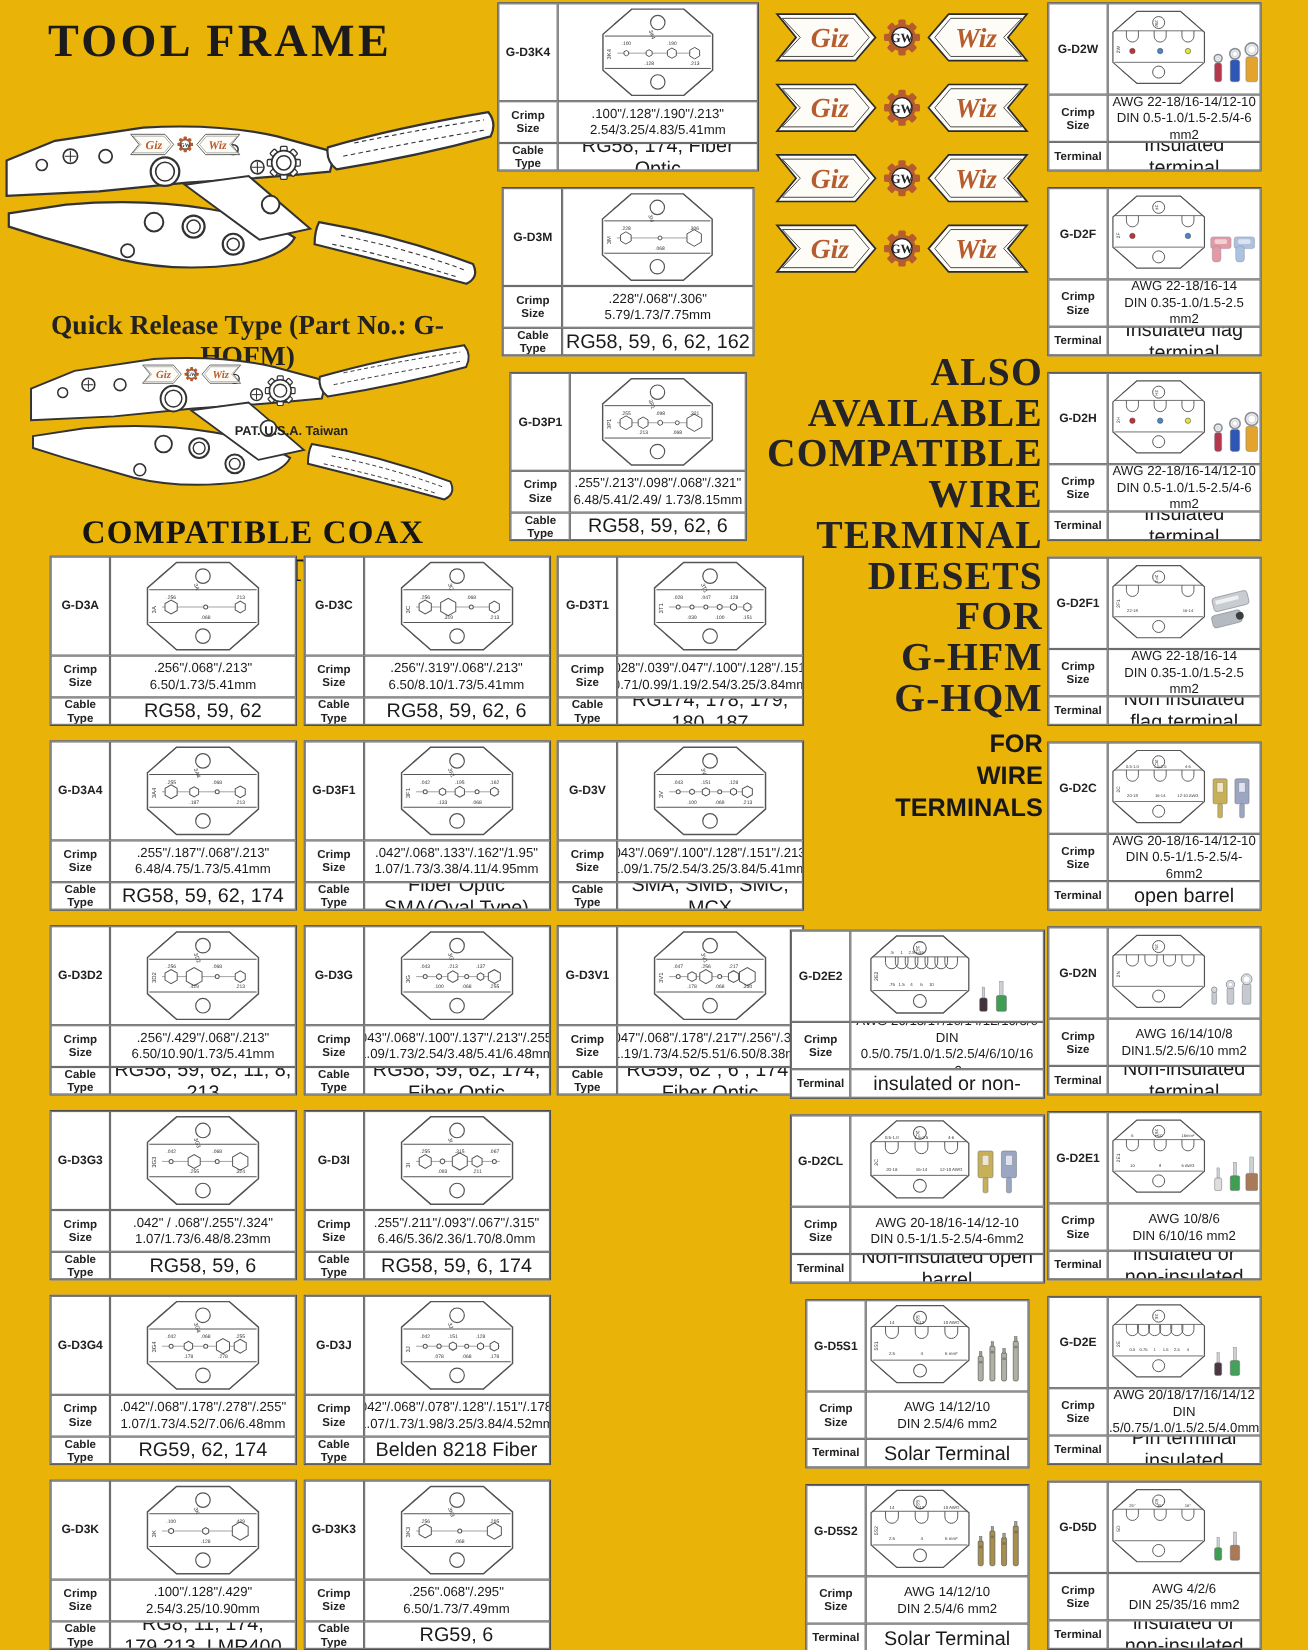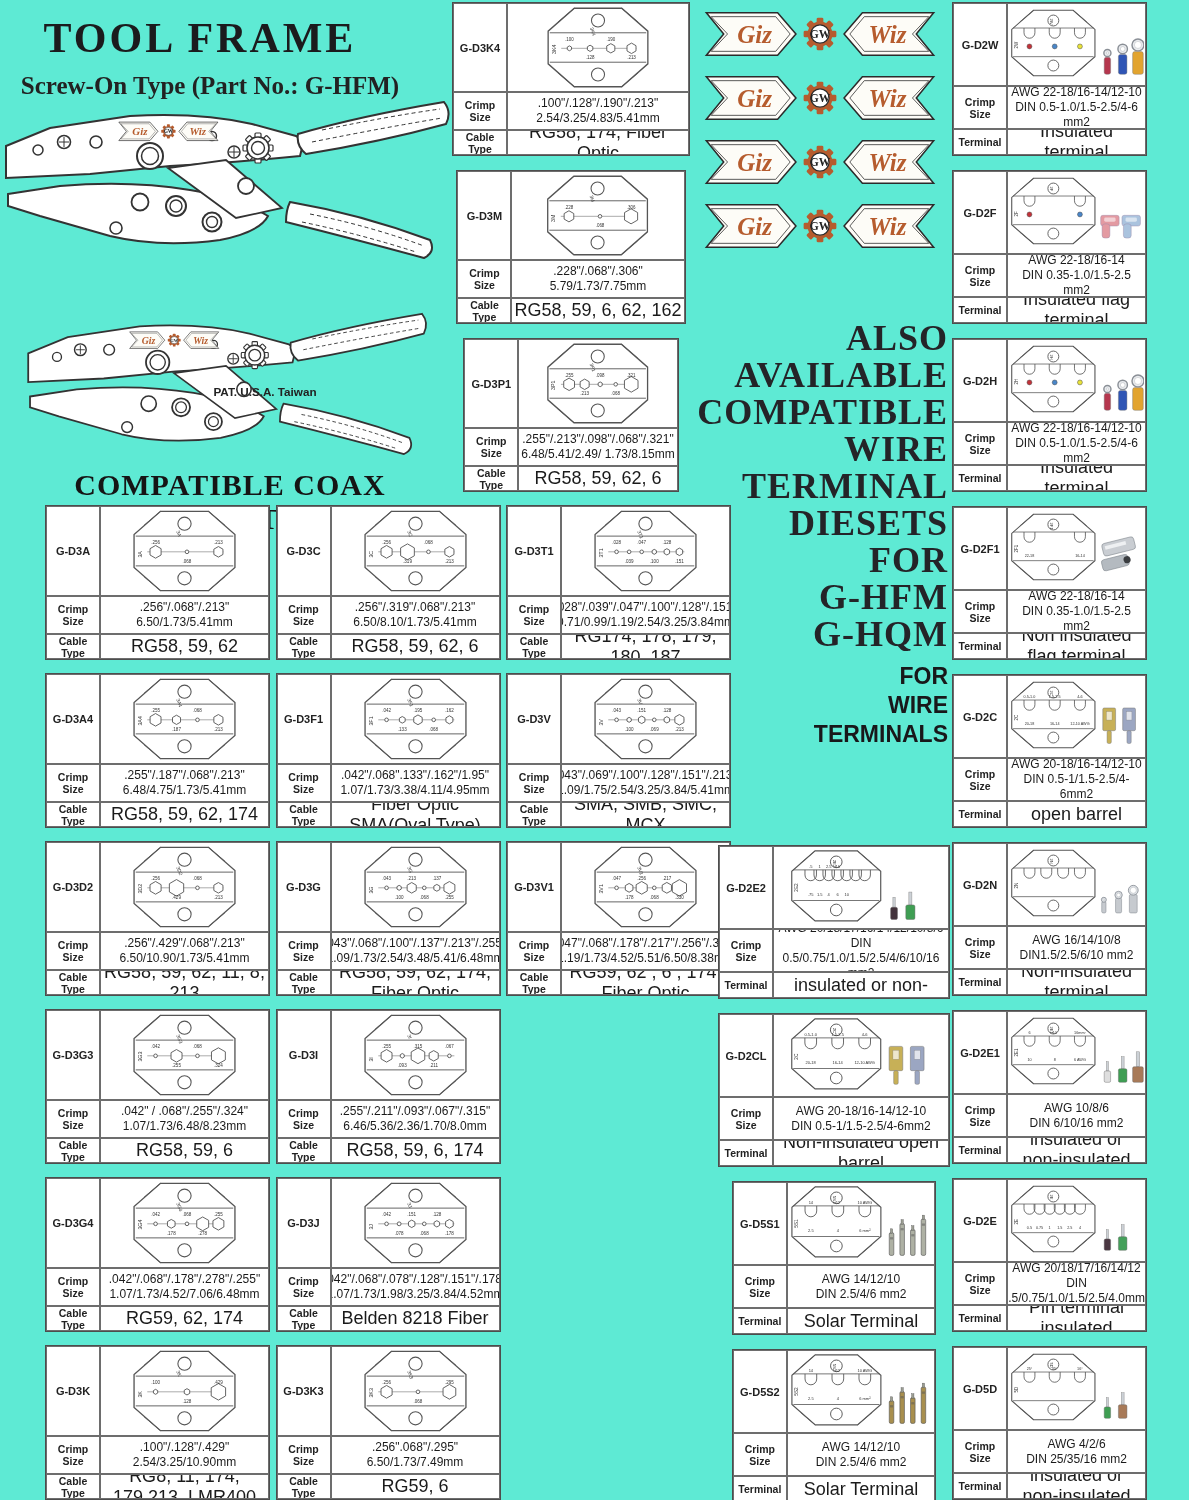--- a/index.html
+++ b/index.html
@@ -1,16 +1,16 @@
 <!DOCTYPE html>
 <html><head>
 <meta charset="utf-8">
 <style>
   html,body{margin:0;padding:0;background:#e8e8e8;}
-  #canvas{position:relative;width:1189px;height:1500px;background:#5eead4;overflow:hidden;
+  #canvas{position:relative;width:1189px;height:1500px;background:#eab308;overflow:hidden;
           font-family:"Liberation Sans",sans-serif;color:#1c1c1c;margin:0 auto;}
   .abs{position:absolute;}
   .serif{font-family:"Liberation Serif","DejaVu Serif",serif;}
   .tool-title{left:40px;top:14px;width:320px;text-align:center;font-weight:700;font-size:42px;letter-spacing:3px;color:#1b1b1d;}
   .type-label{left:5px;top:72px;width:410px;text-align:center;font-weight:700;font-size:25px;color:#222;}
   .type-label2{left:5px;top:283px;width:440px;text-align:center;font-weight:700;font-size:25px;color:#222;}
   .coax-heading{left:5px;top:468px;width:450px;text-align:center;font-weight:700;font-size:30px;letter-spacing:1px;color:#151515;}
   .also-text{left:690px;top:320px;width:258px;text-align:right;font-weight:700;font-size:36px;line-height:37px;letter-spacing:1px;color:#242428;}
   .crimping-text{left:690px;top:662px;width:258px;text-align:right;font-weight:700;font-size:23px;line-height:29px;color:#18181a;}
   .stray{left:683px;top:640px;font-size:11px;color:#555;}
@@ -36,21 +36,20 @@
   .img-cell svg{width:100%;height:100%;}
   .spacer{visibility:hidden;}
   .toolsvg{position:absolute;left:0;width:452px;}
 </style>
 </head>
 <body>
 
 <div id="canvas">
 
   <div class="abs serif tool-title">TOOL FRAME</div>
-  <div class="abs serif type-label">Screw-On Type (Part No.: G-HFM)</div>
   <svg id="tool1" class="abs toolsvg" style="top:90px;height:198px;" viewBox="0 0 452 198">
       <path d="M6,56 L50,38 L130,26 Q200,22 252,34 L296,46 Q304,50 302,58 L300,66 Q240,72 170,76 L90,84 L6,88 Z" fill="#fff" stroke="#333" stroke-width="2"></path>
       <path d="M8,104 L60,96 Q130,90 190,100 Q240,108 268,126 Q260,142 220,150 Q160,158 110,146 L40,126 L8,116 Z" fill="#fff" stroke="#333" stroke-width="2"></path>
       <path d="M168,78 L236,128 L282,118 L226,70 Z" fill="#fff" stroke="#333" stroke-width="1.8"></path>
       <path d="M298,44 Q360,26 444,12 Q452,22 446,34 Q380,52 306,64 Q296,56 298,44 Z" fill="#fff" stroke="#333" stroke-width="2"></path>
       <path d="M322,40 Q390,26 440,19 M312,52 Q382,38 442,28" fill="none" stroke="#333" stroke-width="1" stroke-dasharray="4,3"></path>
       <path d="M290,112 Q360,124 430,150 Q436,162 424,168 Q358,150 286,132 Q286,120 290,112 Z" fill="#fff" stroke="#333" stroke-width="2"></path>
       <path d="M310,124 Q370,136 424,156 M302,132 Q360,144 416,162" fill="none" stroke="#333" stroke-width="1" stroke-dasharray="4,3"></path>
       <circle cx="150" cy="66" r="13" fill="#fff" stroke="#333" stroke-width="2"></circle>
       <circle cx="150" cy="66" r="8.5" fill="none" stroke="#333" stroke-width="1.5"></circle>
@@ -96,20 +95,21 @@
           <rect x="-3.5" y="-17" width="7" height="7" rx="1.5" fill="#b65c2e" transform="rotate(225)"></rect>
           <rect x="-3.5" y="-17" width="7" height="7" rx="1.5" fill="#b65c2e" transform="rotate(270)"></rect>
           <rect x="-3.5" y="-17" width="7" height="7" rx="1.5" fill="#b65c2e" transform="rotate(315)"></rect>
           <circle r="13" fill="#b65c2e"></circle>
           <circle r="9.5" fill="#fff"></circle>
           <circle r="9.5" fill="none" stroke="#2b2b2b" stroke-width="1.2"></circle>
           <text x="0" y="4.5" text-anchor="middle" font-family="Liberation Serif,serif" font-weight="700" font-size="12" fill="#222">GW</text>
         </g>
       </g>
     </svg>
+  <div class="abs serif type-label2">Quick Release Type (Part No.: G-HQFM)</div>
   <svg id="tool2" class="abs toolsvg" style="top:303px;height:178px;" viewBox="0 0 452 198">
       <path d="M6,56 L50,38 L130,26 Q200,22 252,34 L296,46 Q304,50 302,58 L300,66 Q240,72 170,76 L90,84 L6,88 Z" fill="#fff" stroke="#333" stroke-width="2"></path>
       <path d="M8,104 L60,96 Q130,90 190,100 Q240,108 268,126 Q260,142 220,150 Q160,158 110,146 L40,126 L8,116 Z" fill="#fff" stroke="#333" stroke-width="2"></path>
       <path d="M168,78 L236,128 L282,118 L226,70 Z" fill="#fff" stroke="#333" stroke-width="1.8"></path>
       <path d="M298,44 Q360,26 444,12 Q452,22 446,34 Q380,52 306,64 Q296,56 298,44 Z" fill="#fff" stroke="#333" stroke-width="2"></path>
       <path d="M322,40 Q390,26 440,19 M312,52 Q382,38 442,28" fill="none" stroke="#333" stroke-width="1" stroke-dasharray="4,3"></path>
       <path d="M290,112 Q360,124 430,150 Q436,162 424,168 Q358,150 286,132 Q286,120 290,112 Z" fill="#fff" stroke="#333" stroke-width="2"></path>
       <path d="M310,124 Q370,136 424,156 M302,132 Q360,144 416,162" fill="none" stroke="#333" stroke-width="1" stroke-dasharray="4,3"></path>
       <circle cx="150" cy="66" r="13" fill="#fff" stroke="#333" stroke-width="2"></circle>
       <circle cx="150" cy="66" r="8.5" fill="none" stroke="#333" stroke-width="1.5"></circle>

